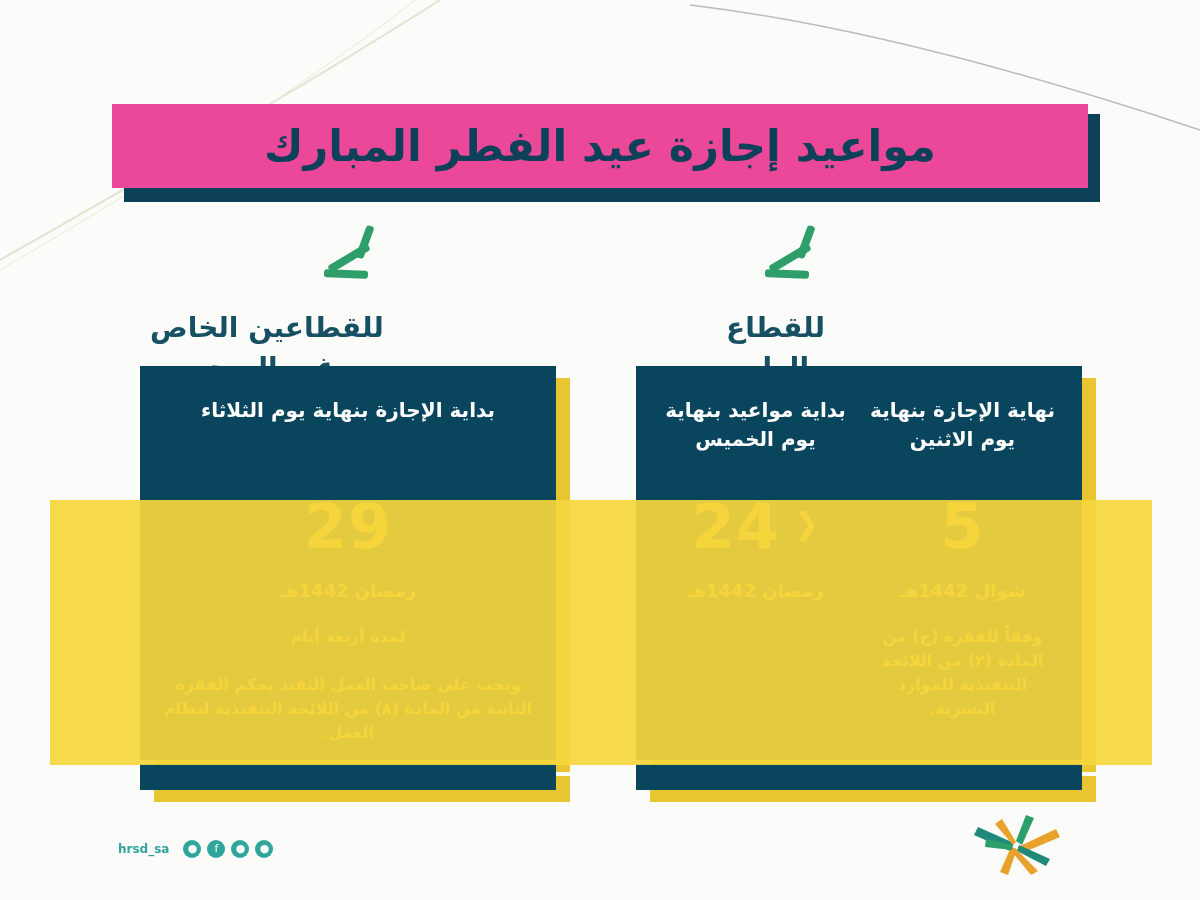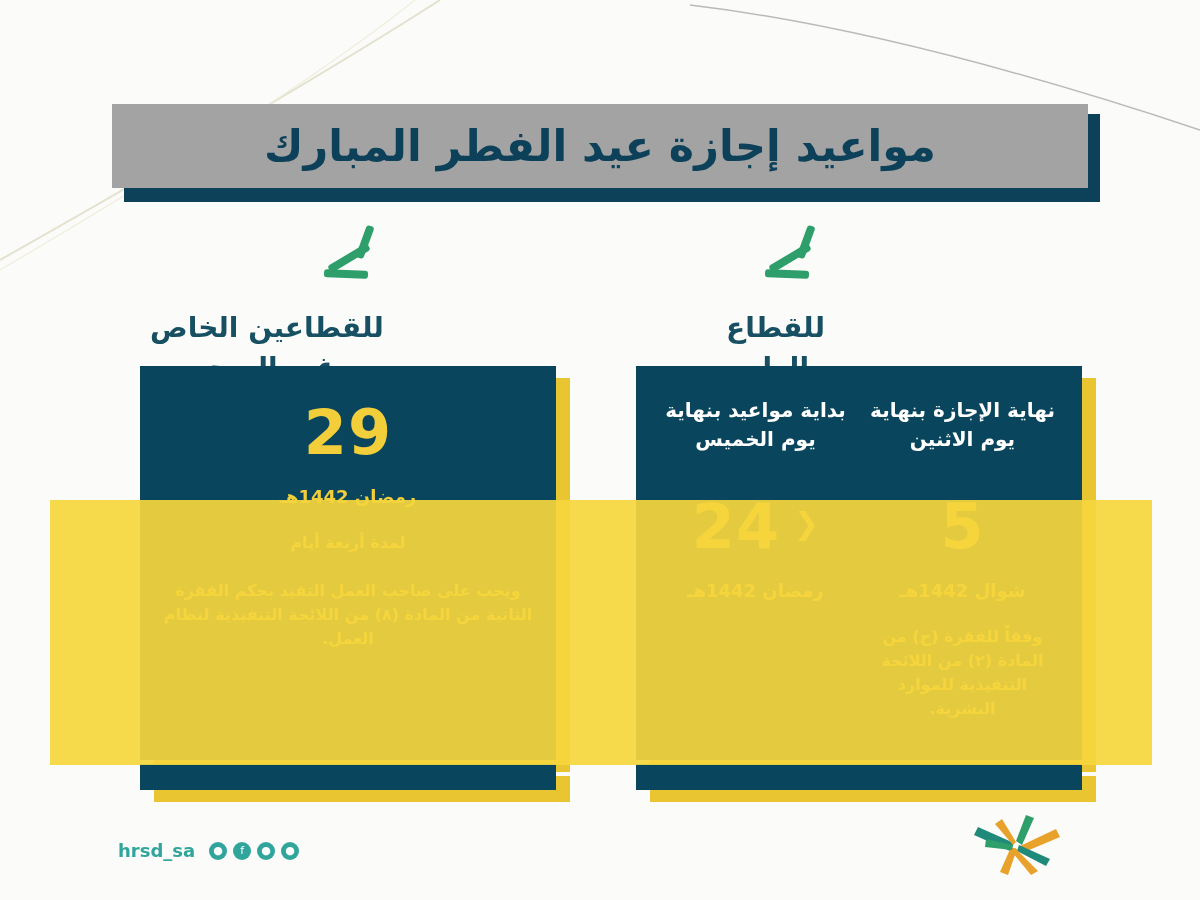--- a/index.html
+++ b/index.html
@@ -17,21 +17,21 @@
   .deco-lines { position:absolute; inset:0; pointer-events:none; }
 
   
   .title-wrap { position:absolute; left:112px; top:104px; width:976px; height:88px; }
   .title-shadow {
     position:absolute; left:12px; top:10px; width:976px; height:88px;
     background:#0C4159;
   }
   .title-banner {
     position:absolute; left:0; top:0; width:976px; height:84px;
-    background:#a3a3a3;
+    background:#ec4899;
     display:flex; align-items:center; justify-content:center;
   }
   .title-text {
     color:#0C4159;
     font-size:43px;
     font-weight:bold;
     letter-spacing:0px;
     white-space:nowrap;
   }
 
@@ -107,21 +107,21 @@
   .footer-social {
     position:absolute; left:118px; top:840px;
     display:flex; align-items:center; gap:6px;
   }
   .s-ico {
     width:18px; height:18px; border-radius:50%;
     background:#2FA59B; color:#ffffff;
     font-size:11px; line-height:18px; text-align:center;
     font-family:"DejaVu Sans", sans-serif;
   }
-  .handle { color:#2FA59B; font-size:18px; font-weight:bold; margin-right:8px; }
+  .handle { color:#2FA59B; font-size:12px; font-weight:bold; margin-right:8px; }
 
   .logo { position:absolute; left:968px; top:812px; width:96px; height:66px; }
 </style>
 </head>
 <body>
 
 <div class="stage">
 
   <svg class="deco-lines" width="1200" height="900" viewBox="0 0 1200 900">
     <path d="M690 5 Q 900 30 1200 130" fill="none" stroke="#b9bbb8" stroke-width="1.4"></path>
@@ -155,20 +155,21 @@
     </span>
     <span class="sect-label">
       للقطاع<br>العام
     </span>
   </div>
 
   <div class="card-wrap card-left">
     <div class="card-shadow"></div>
     <div class="card">
       <div class="col">
+        <div class="col-head">بداية الإجازة بنهاية يوم الثلاثاء</div>
         <div class="col-num">29</div>
         <div class="col-year">رمضان 1442هـ</div>
         <div class="col-note">لمدة أربعة أيام</div>
         <div class="col-note">ويجب على صاحب العمل التقيد بحكم الفقرة الثانية من المادة (٨) من اللائحة التنفيذية لنظام العمل.</div>
       </div>
     </div>
     <div class="card-foot-shadow"></div>
     <div class="card-foot"></div>
   </div>
 

